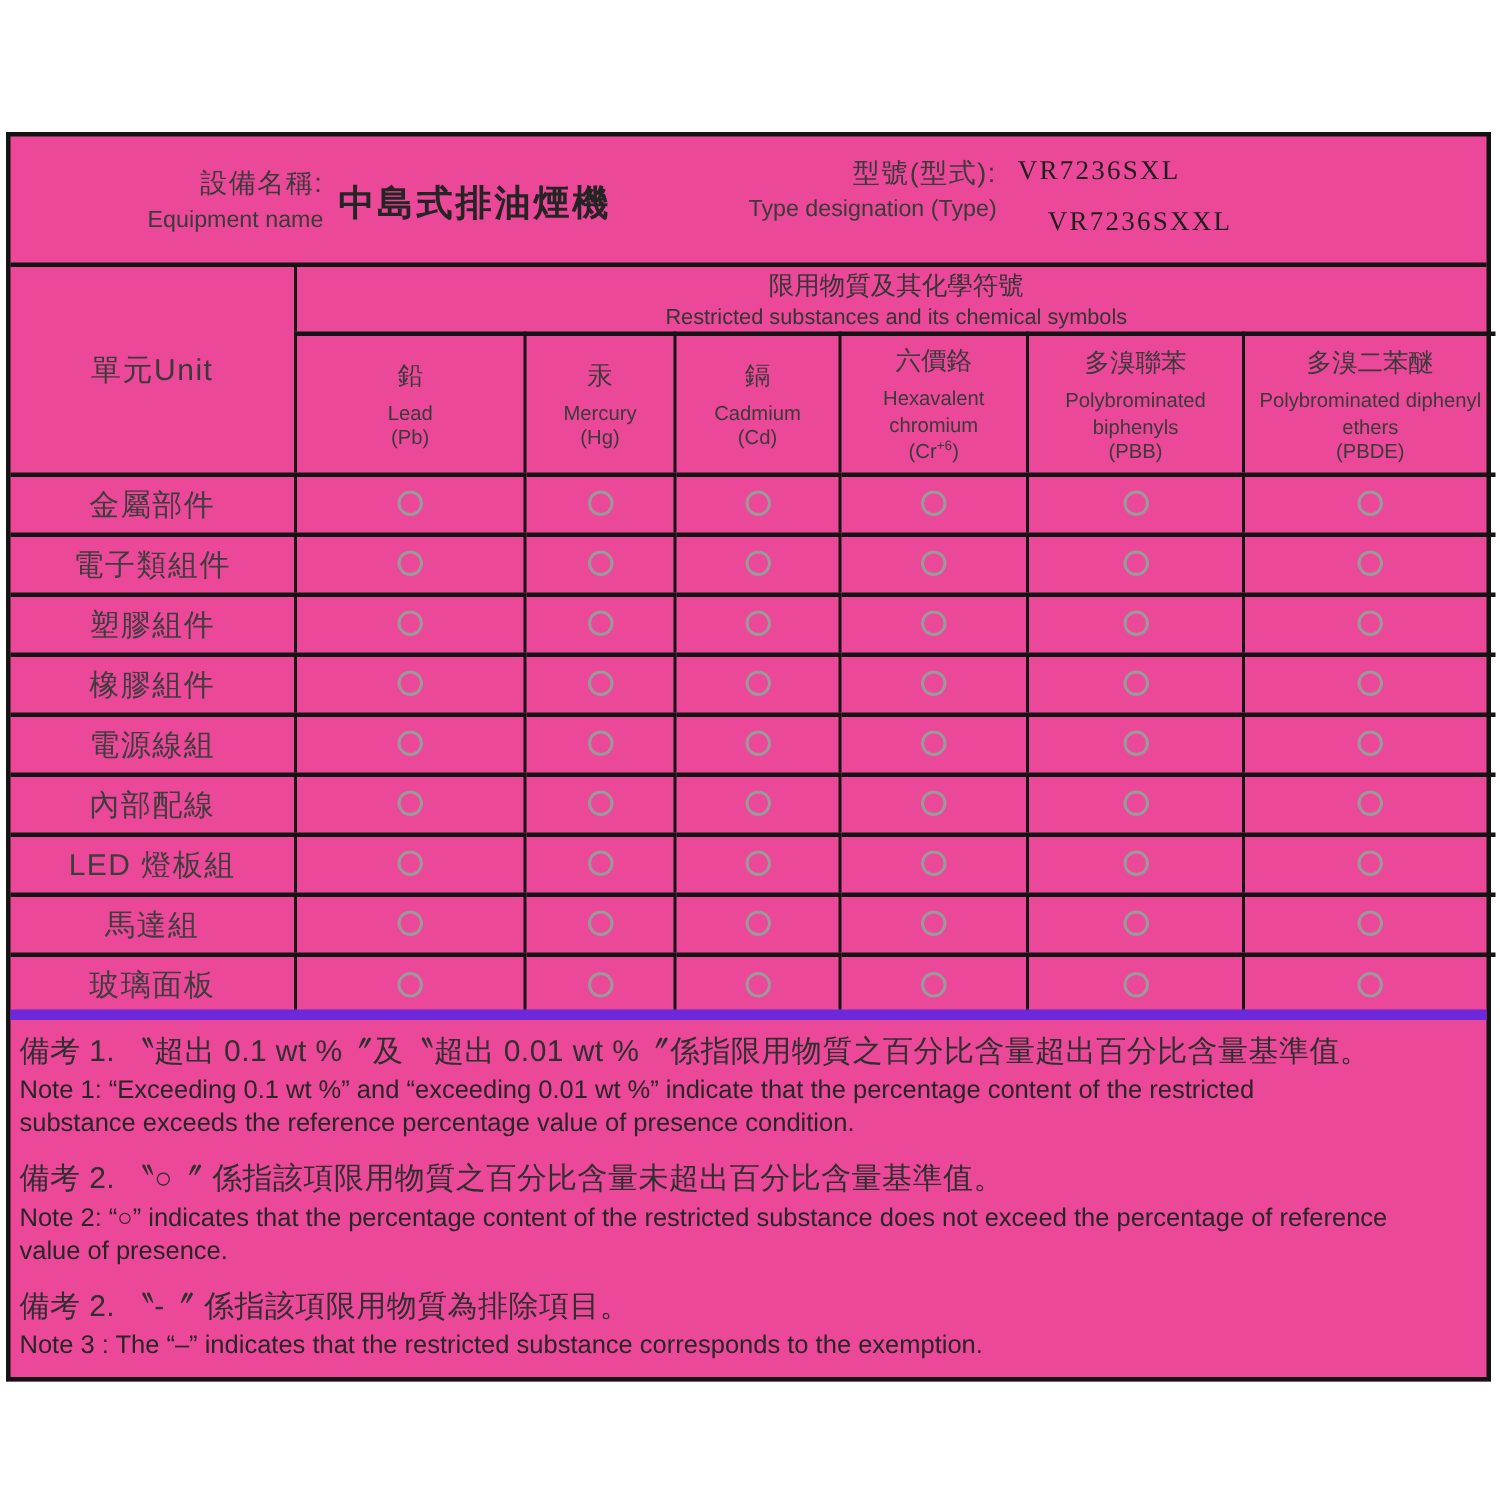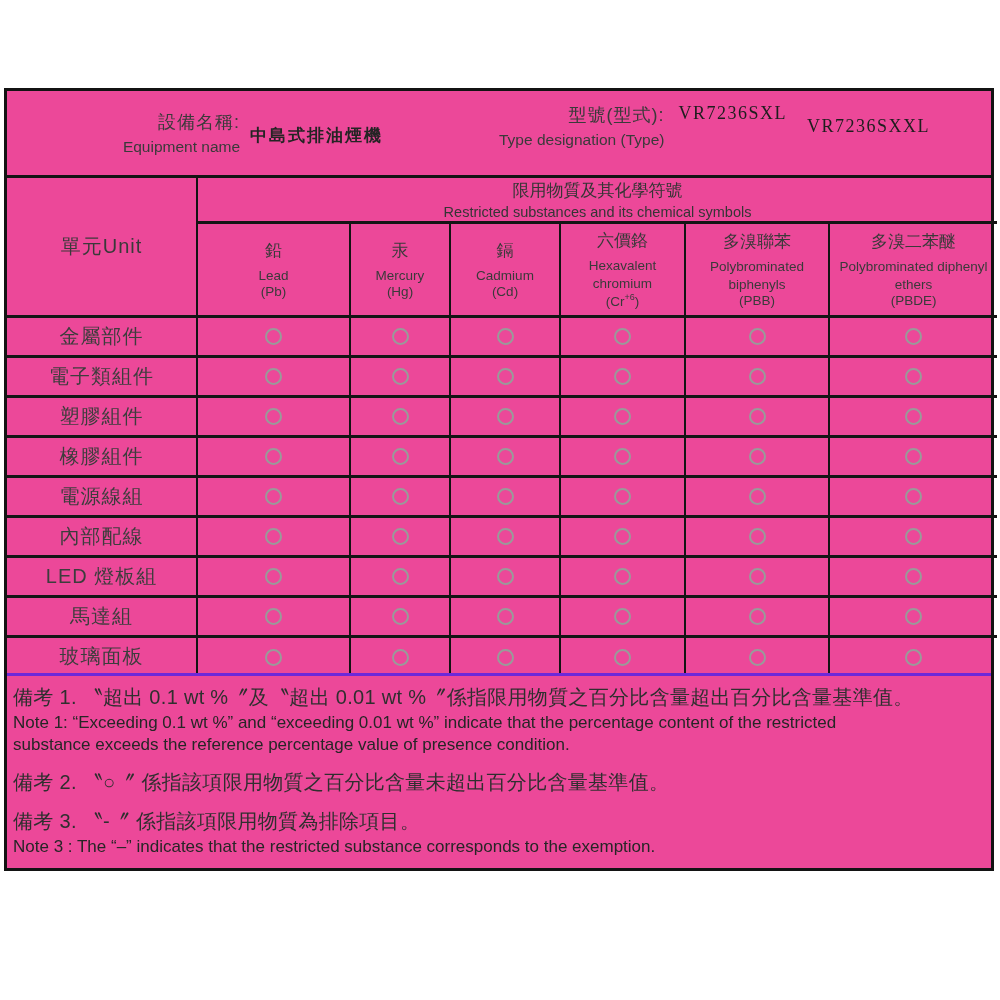--- a/index.html
+++ b/index.html
@@ -16,25 +16,25 @@
     border: 3px solid #131313;
     background: #ec4899;
   }
   
   .head-row { display: flex; height: 87px; border-bottom: 3px solid #131313; }
   .head-left  { width: 50%; display: flex; justify-content: center; align-items: center; gap: 10px; }
   .head-right { width: 50%; display: flex; justify-content: flex-start; align-items: flex-start; gap: 14px; padding-top: 12px; }
   .label-stack { display: flex; flex-direction: column; align-items: flex-end; }
   .zh-label { font-size: 18px; letter-spacing: 1px; color: #3a3a3a; }
   .en-label { font-size: 15.5px; margin-top: 4px; color: #3a3a3a; }
-  .equip-name { font-size: 17px; font-weight: 700; color: #242424; letter-spacing: 2px; margin-top: 4px; }
+  .equip-name { font-size: 24px; font-weight: 700; color: #242424; letter-spacing: 2px; margin-top: 4px; }
   .model-stack {
     font-family: "Liberation Serif", "DejaVu Serif", serif;
     font-size: 18px; color: #1e1e1e; letter-spacing: 1.5px;
-    display: flex; flex-direction: row; align-items: flex-start;
+    display: flex; flex-direction: column; align-items: flex-start;
   }
   .model-line2 { margin-left: 20px; margin-top: 13px; }
   
   table.main { border-collapse: collapse; table-layout: fixed; width: 990px; }
   table.main th, table.main td {
     border: 2px solid #141414;
     border-top-width: 3px; border-bottom-width: 3px;
     padding: 0; text-align: center; vertical-align: middle; font-weight: normal;
     overflow: hidden;
   }
@@ -52,21 +52,21 @@
   .sub-th .sym { font-size: 13.5px; color: #3a3a3a; }
   .sub-th sup  { font-size: 9px; }
   tbody td { height: 40px; }
   td.row-label { font-size: 20px; letter-spacing: 1px; color: #3d3d3d; }
   .circle {
     display: inline-block; width: 17px; height: 17px;
     border: 2px solid #9a9a9a; border-radius: 50%;
     vertical-align: middle;
   }
   
-  .notes { padding: 8px 6px 10px 6px; border-top: 3px solid #6d28d9; margin-top: -3px; }
+  .notes { padding: 8px 6px 10px 6px; border-top: 7px solid #6d28d9; margin-top: -3px; }
   .note { margin-bottom: 13px; }
   .note:last-child { margin-bottom: 0; }
   .note-zh { font-size: 20px; color: #2f2f2f; line-height: 1.3; letter-spacing: 0.3px; }
   .note-en { font-size: 17px; color: #262626; line-height: 1.3; white-space: pre-line; margin-top: 2px; }
 </style>
 </head>
 <body>
 
 <div class="sheet">
 
@@ -227,20 +227,22 @@
   </table>
 
   <div class="notes">
     <div class="note">
       <div class="note-zh">備考 1. 〝超出 0.1 wt %〞及〝超出 0.01 wt %〞係指限用物質之百分比含量超出百分比含量基準值。</div>
       <div class="note-en">Note 1:  “Exceeding 0.1 wt %”  and  “exceeding 0.01 wt %”  indicate that the percentage content of the restricted
 substance exceeds the reference percentage value of presence condition.</div>
     </div>
     <div class="note">
       <div class="note-zh">備考 2. 〝○〞 係指該項限用物質之百分比含量未超出百分比含量基準值。</div>
+      <div class="note-en">Note 2: “○”  indicates that the percentage content of the restricted substance does not exceed the percentage of reference
+value of presence.</div>
     </div>
     <div class="note">
-      <div class="note-zh">備考 3. 〝-〞 係指該項限用物質為排除項目。</div>
+      <div class="note-zh">備考 2. 〝-〞 係指該項限用物質為排除項目。</div>
       <div class="note-en">Note 3 : The  “–”  indicates that the restricted substance corresponds to the exemption.</div>
     </div>
   </div>
 
 </div>
 
 </body></html>

